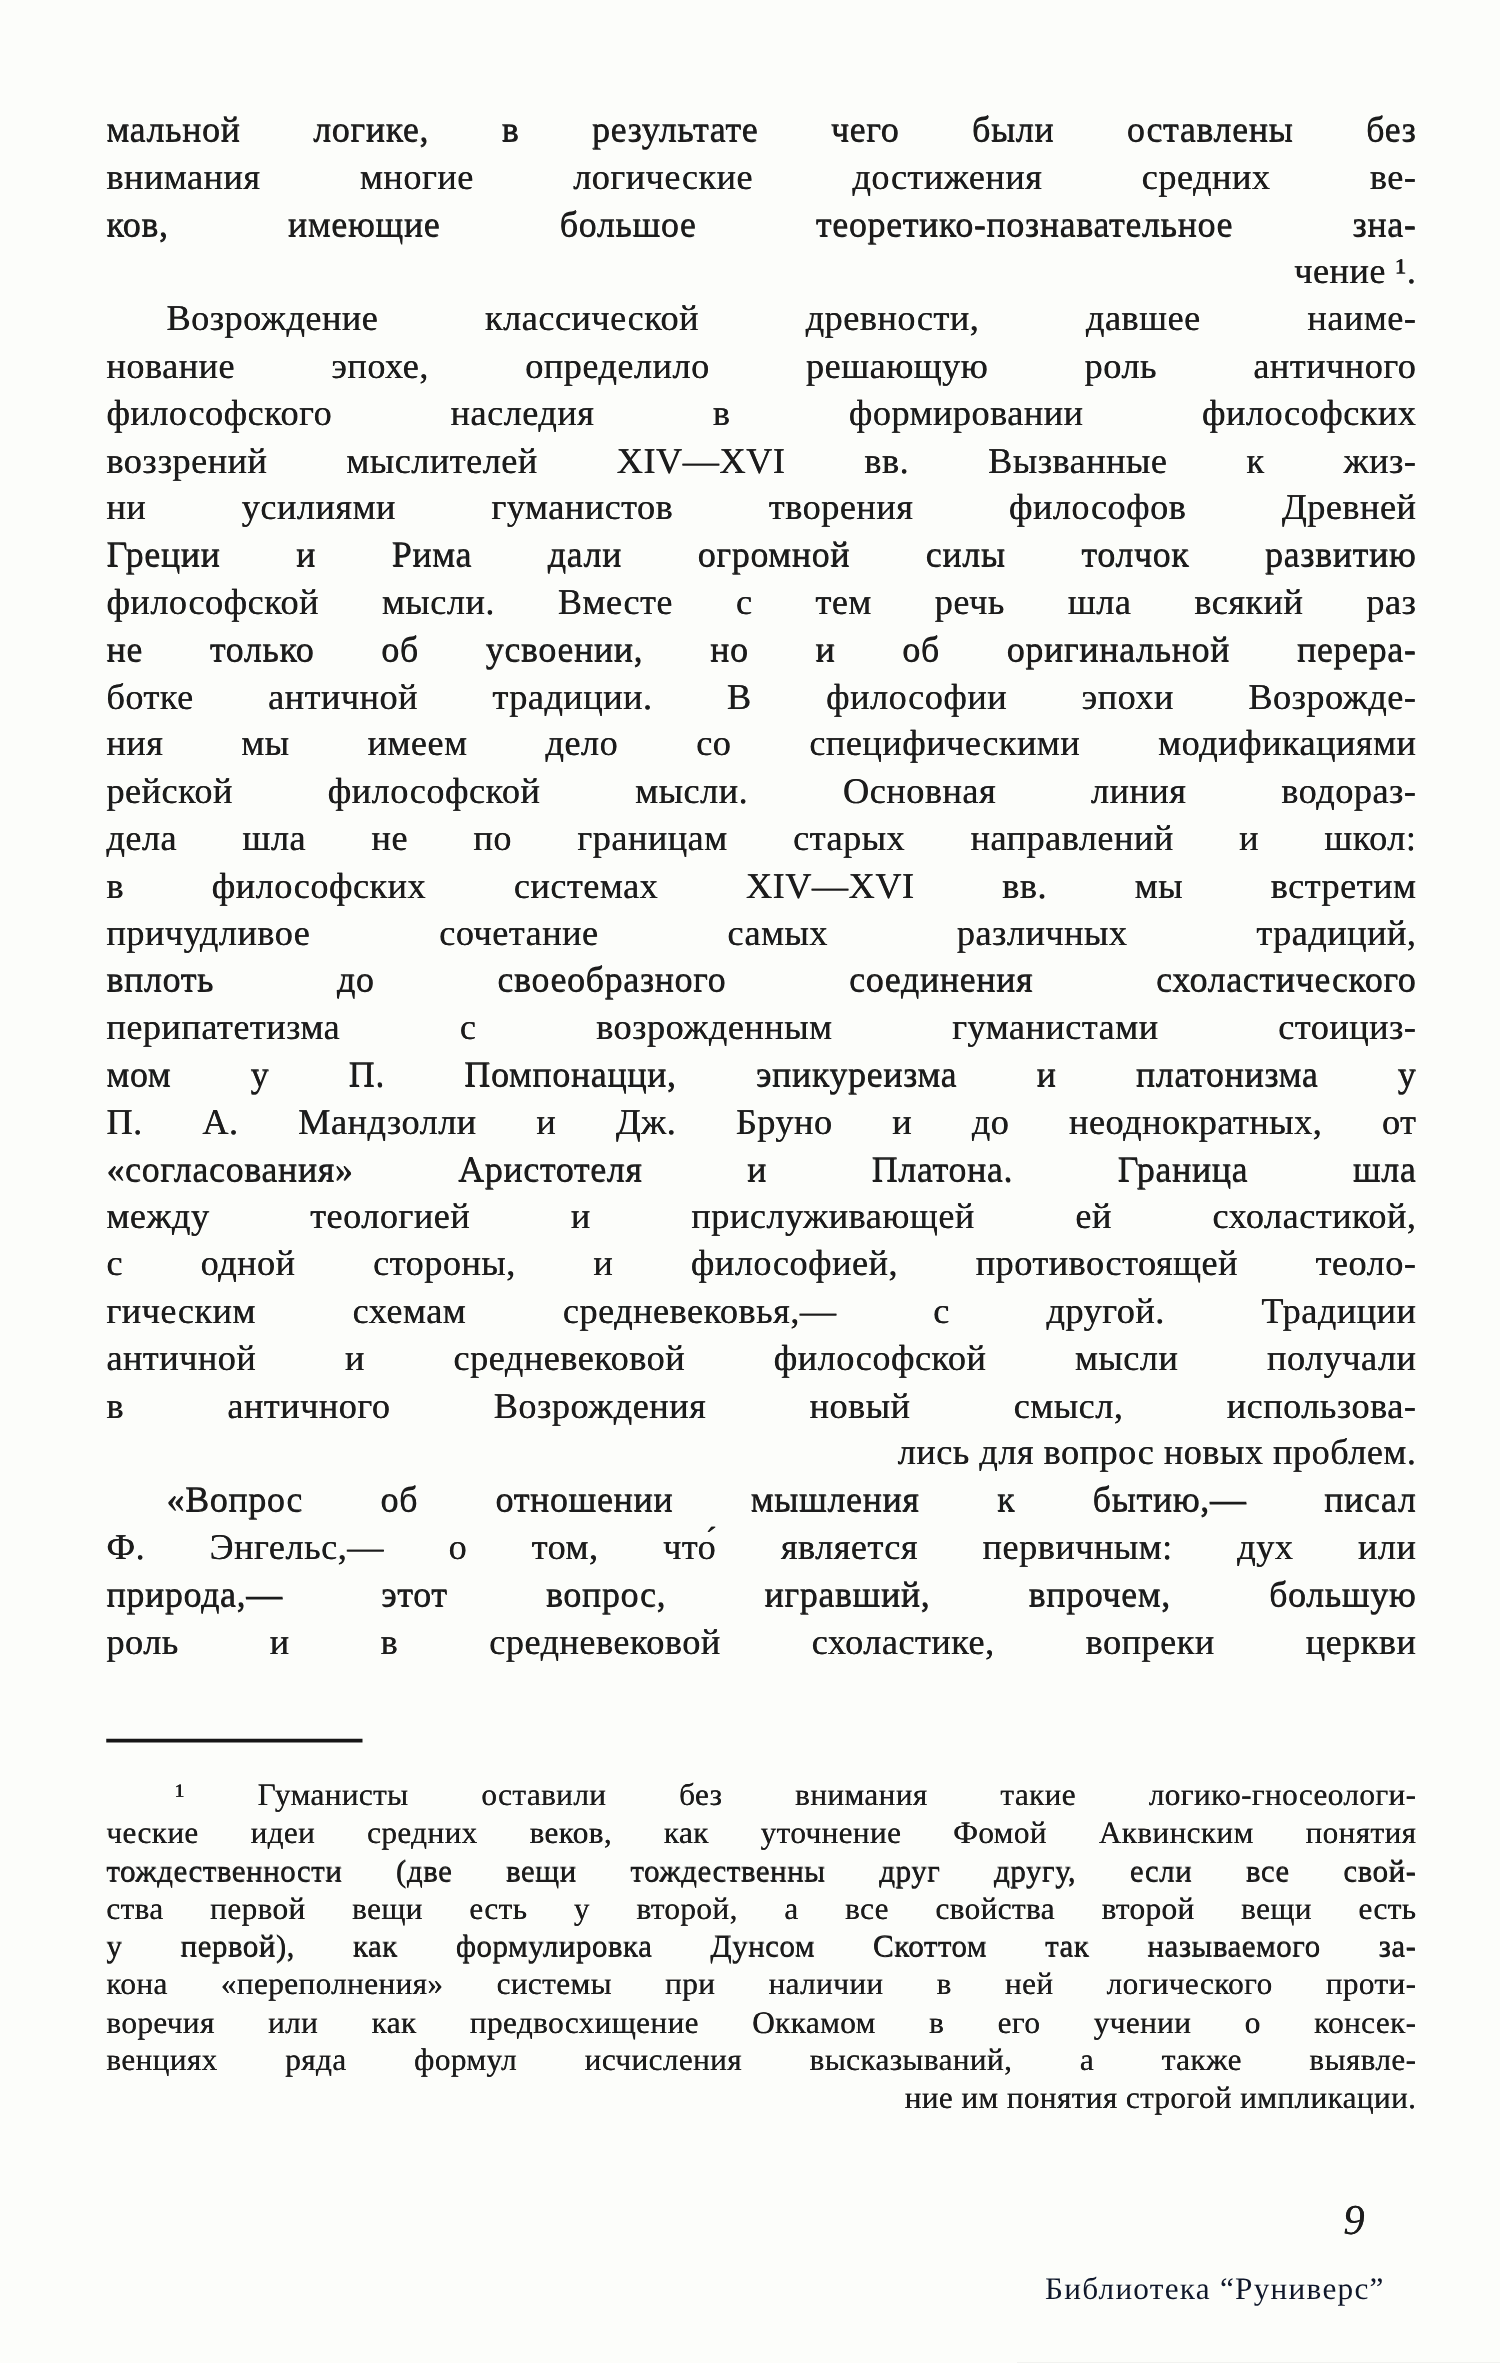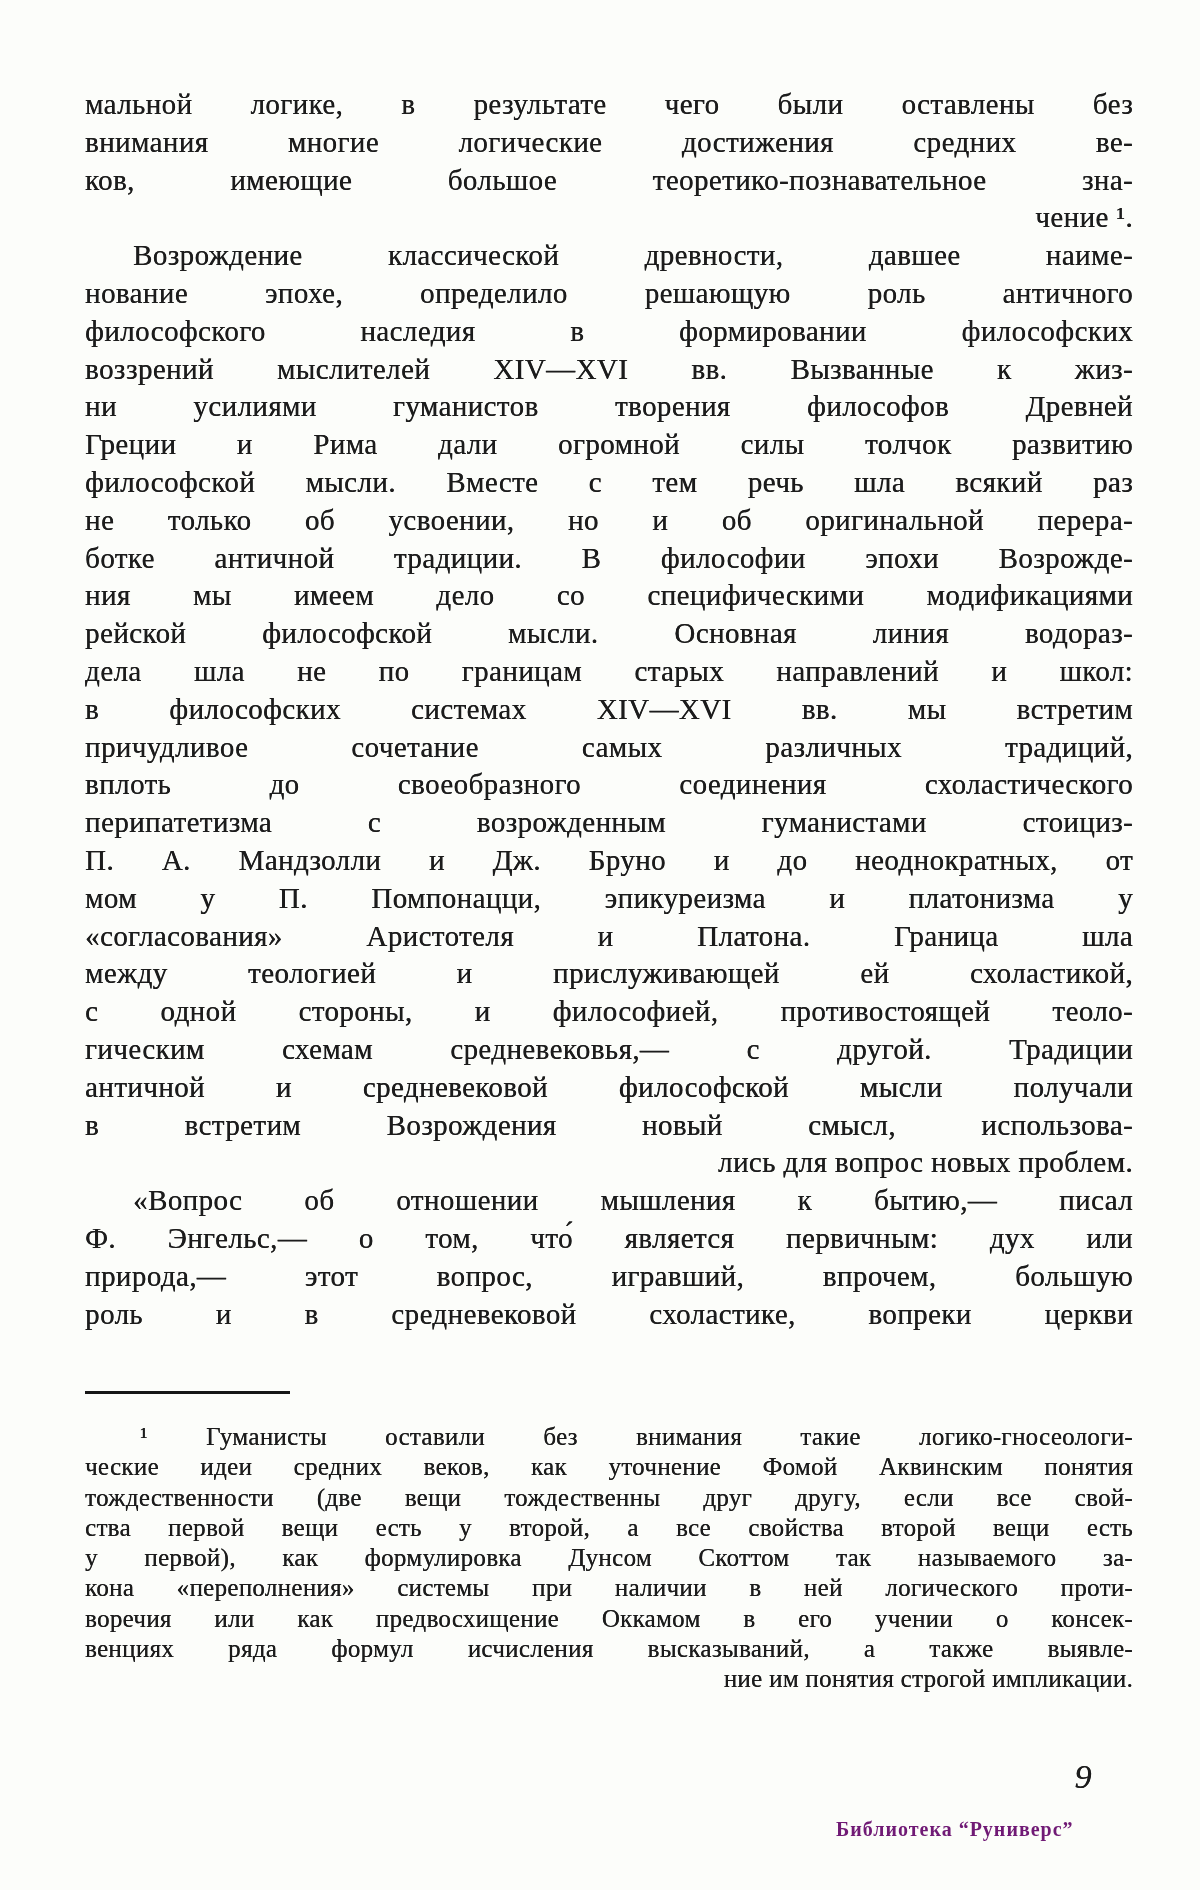--- a/index.html
+++ b/index.html
@@ -69,23 +69,23 @@
     font-style: italic;
     text-align: center;
     text-shadow: 0.3px 0.3px 0 currentColor;
   }
 
   
   .watermark {
     position: absolute;
     left: 836px;
     top: 1818px;
-    font-size: 20px;
-    font-weight: bold;
-    color: #701a75;
+    font-size: 25px;
+    font-weight: normal;
+    color: #0f172a;
     letter-spacing: 1px;
     white-space: nowrap;
   }
 </style>
 </head>
 <body>
 
 <div class="page">
 
   <div class="textblock" id="body-block">
@@ -105,28 +105,28 @@
         <div class="line j">философской мысли. Вместе с тем речь шла всякий раз</div>
         <div class="line j">не только об усвоении, но и об оригинальной перера-</div>
         <div class="line j">ботке античной традиции. В философии эпохи Возрожде-</div>
         <div class="line j">ния мы имеем дело со специфическими модификациями</div>
         <div class="line j">рейской философской мысли. Основная линия водораз-</div>
         <div class="line j">дела шла не по границам старых направлений и школ:</div>
         <div class="line j">в философских системах XIV—XVI вв. мы встретим</div>
         <div class="line j">причудливое сочетание самых различных традиций,</div>
         <div class="line j">вплоть до своеобразного соединения схоластического</div>
         <div class="line j">перипатетизма с возрожденным гуманистами стоициз-</div>
+        <div class="line j">мом у П. Помпонацци, эпикуреизма и платонизма у</div>
         <div class="line j">П. А. Мандзолли и Дж. Бруно и до неоднократных, от</div>
-        <div class="line j">мом у П. Помпонацци, эпикуреизма и платонизма у</div>
         <div class="line j">«согласования» Аристотеля и Платона. Граница шла</div>
         <div class="line j">между теологией и прислуживающей ей схоластикой,</div>
         <div class="line j">с одной стороны, и философией, противостоящей теоло-</div>
         <div class="line j">гическим схемам средневековья,— с другой. Традиции</div>
         <div class="line j">античной и средневековой философской мысли получали</div>
-        <div class="line j">в встретим Возрождения новый смысл, использова-</div>
+        <div class="line j">в античного Возрождения новый смысл, использова-</div>
         <div class="line">лись для вопрос новых проблем.</div>
       </div>
       <div class="para">
         <div class="line j ind">«Вопрос об отношении мышления к бытию,— писал</div>
         <div class="line j">Ф. Энгельс,— о том, что́ является первичным: дух или</div>
         <div class="line j">природа,— этот вопрос, игравший, впрочем, большую</div>
         <div class="line j">роль и в средневековой схоластике, вопреки церкви</div>
       </div>
     </div>
 

